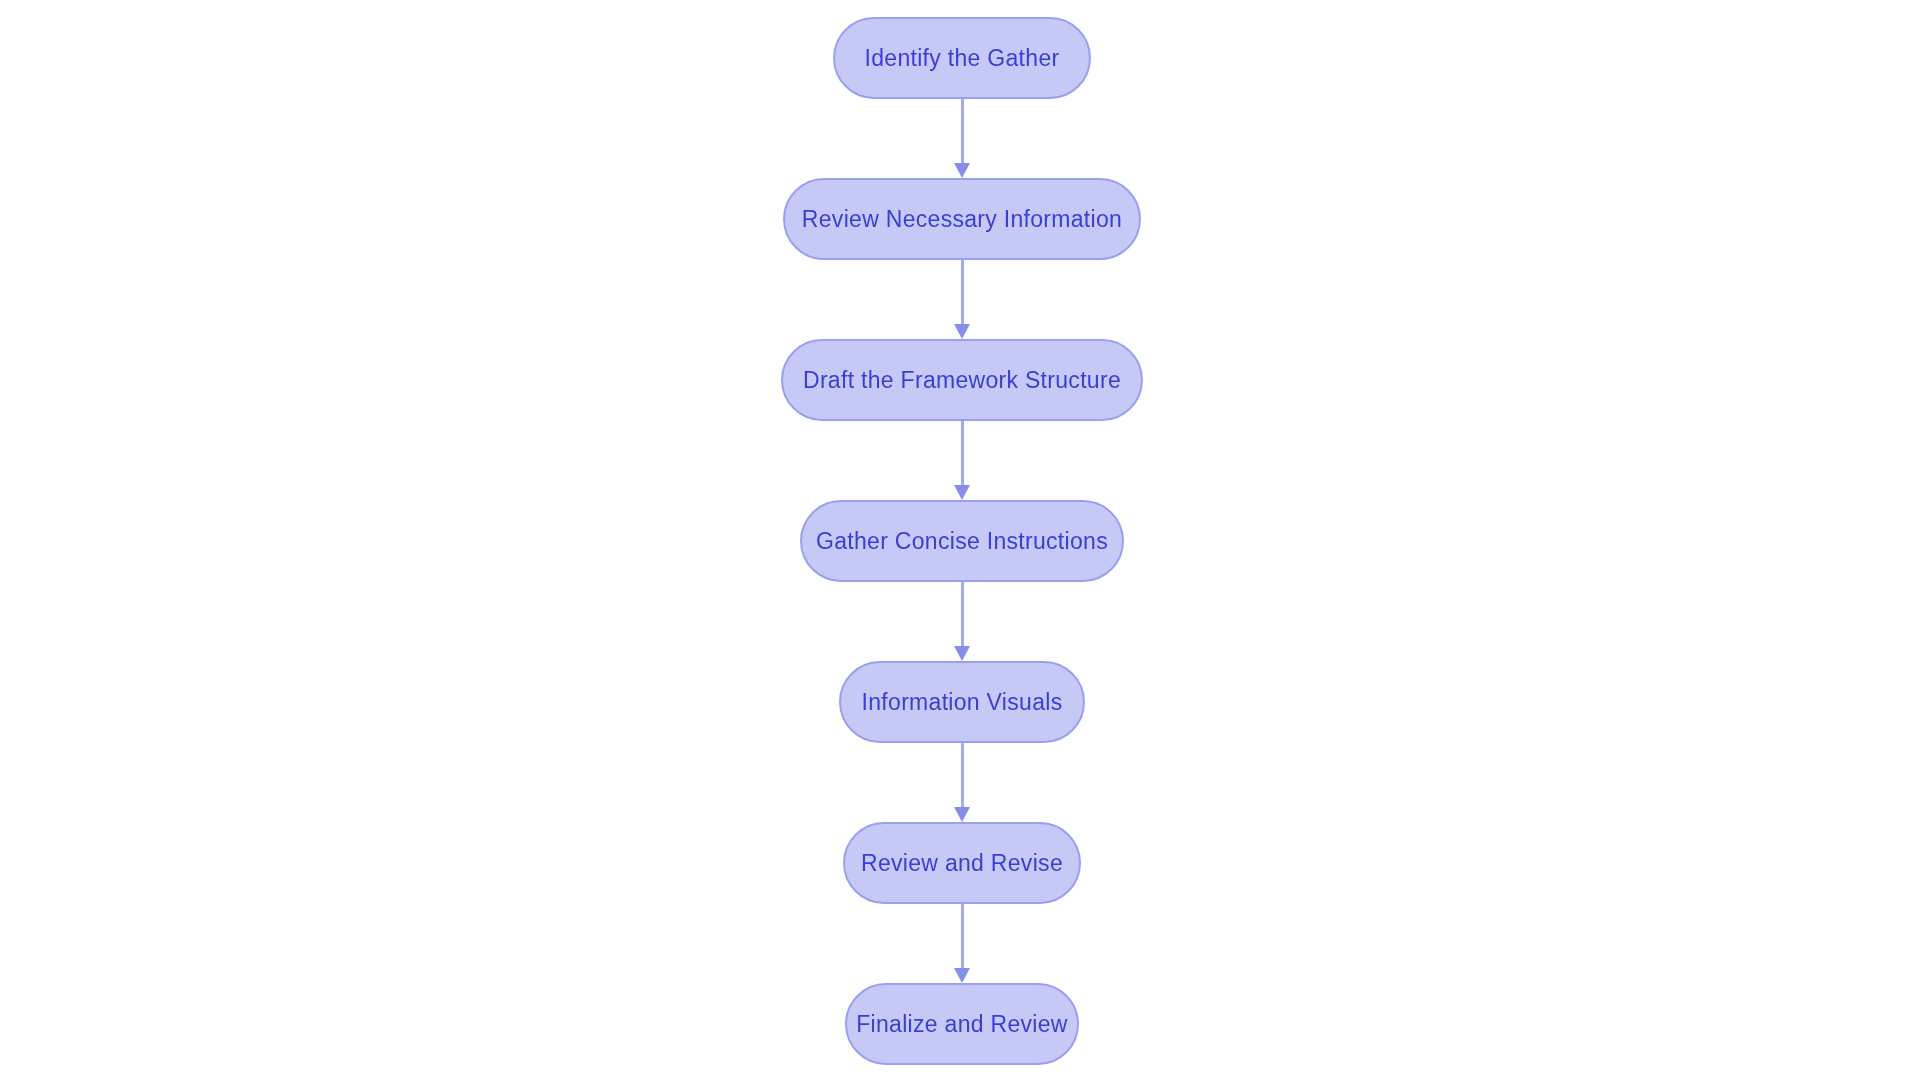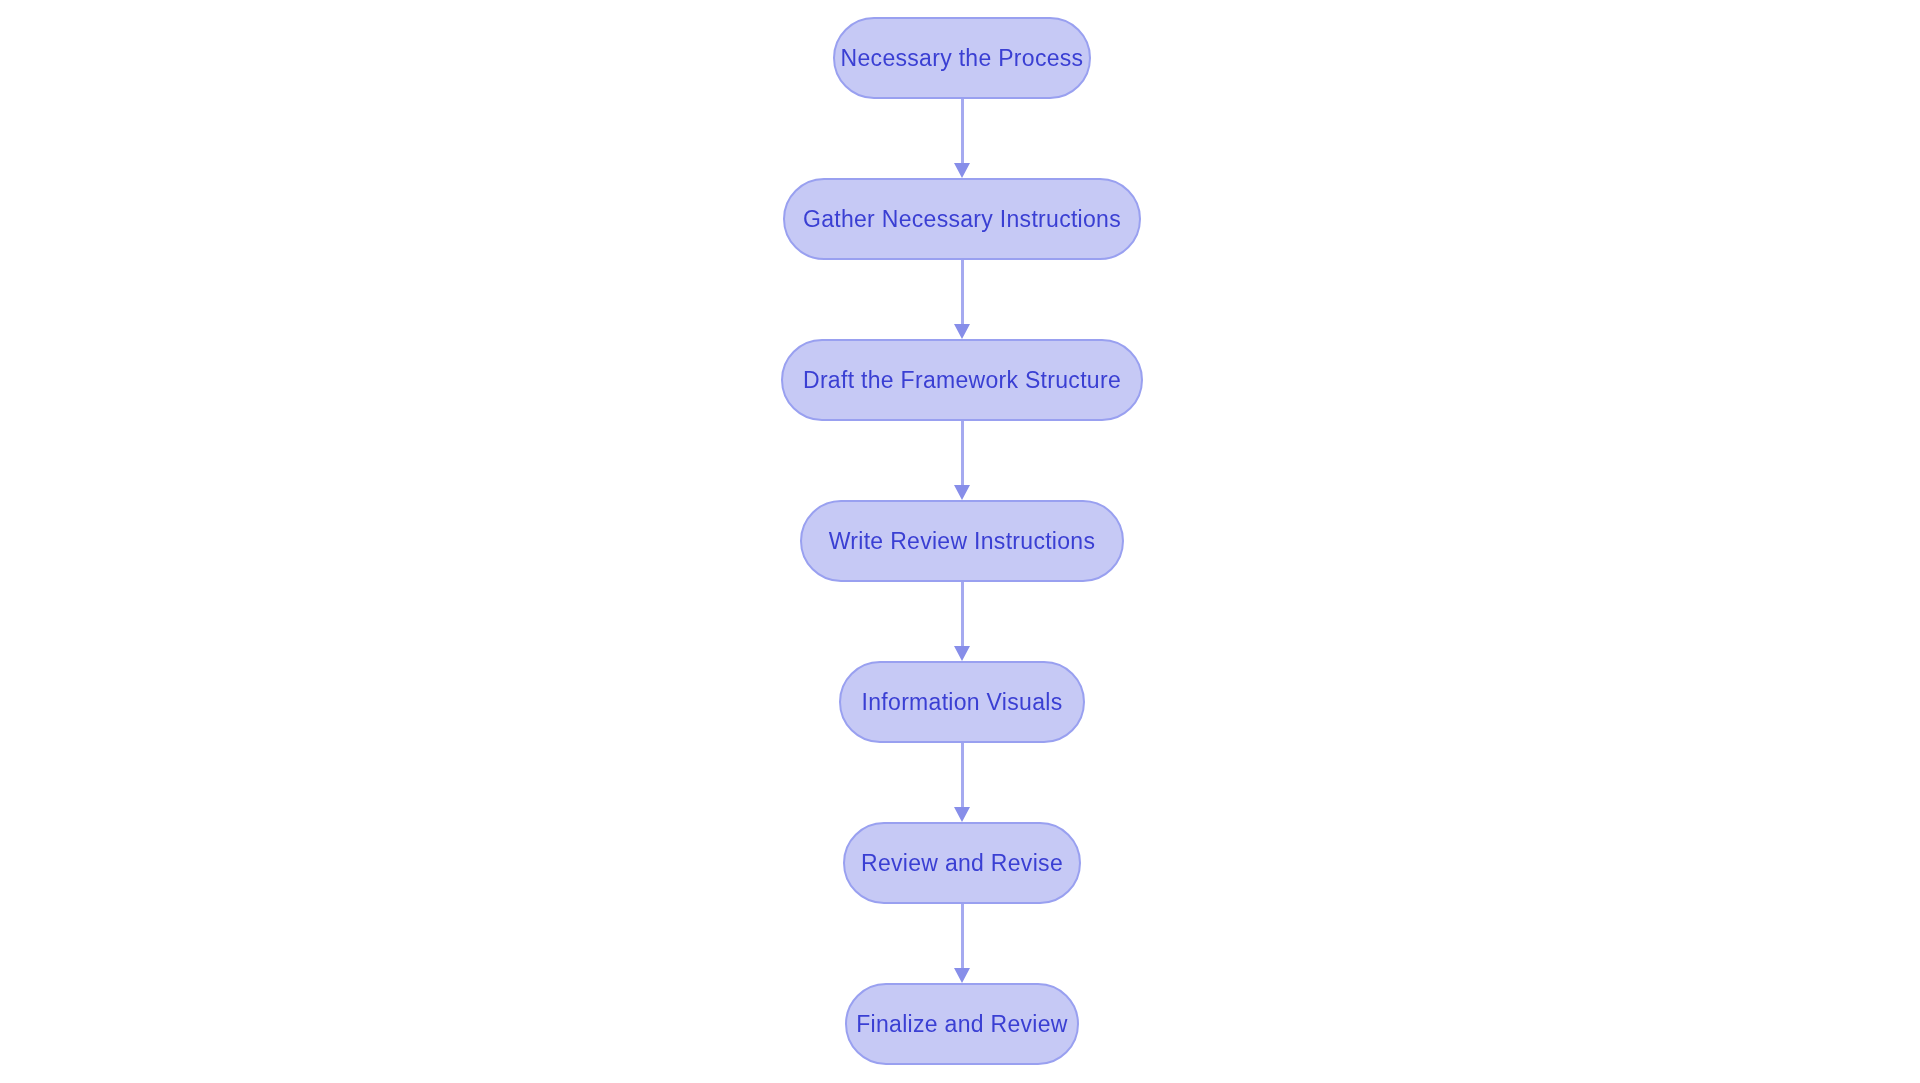--- a/index.html
+++ b/index.html
@@ -69,48 +69,48 @@
     border-right: 8px solid transparent;
     border-top: 15px solid var(--arrow-head, #878ee9);
   }
 </style>
 </head>
 <body>
 
 <div class="canvas">
 
   <div class="node n1">
-    <span>Necessary the Process</span>
+    <span>Identify the Gather</span>
   </div>
 
   <div class="arrow a1">
     <div class="stem"></div>
     <div class="head"></div>
   </div>
 
   <div class="node n2">
-    <span>Gather Necessary Instructions</span>
+    <span>Review Necessary Information</span>
   </div>
 
   <div class="arrow a2">
     <div class="stem"></div>
     <div class="head"></div>
   </div>
 
   <div class="node n3">
     <span>Draft the Framework Structure</span>
   </div>
 
   <div class="arrow a3">
     <div class="stem"></div>
     <div class="head"></div>
   </div>
 
   <div class="node n4">
-    <span>Write Review Instructions</span>
+    <span>Gather Concise Instructions</span>
   </div>
 
   <div class="arrow a4">
     <div class="stem"></div>
     <div class="head"></div>
   </div>
 
   <div class="node n5">
     <span>Information Visuals</span>
   </div>

